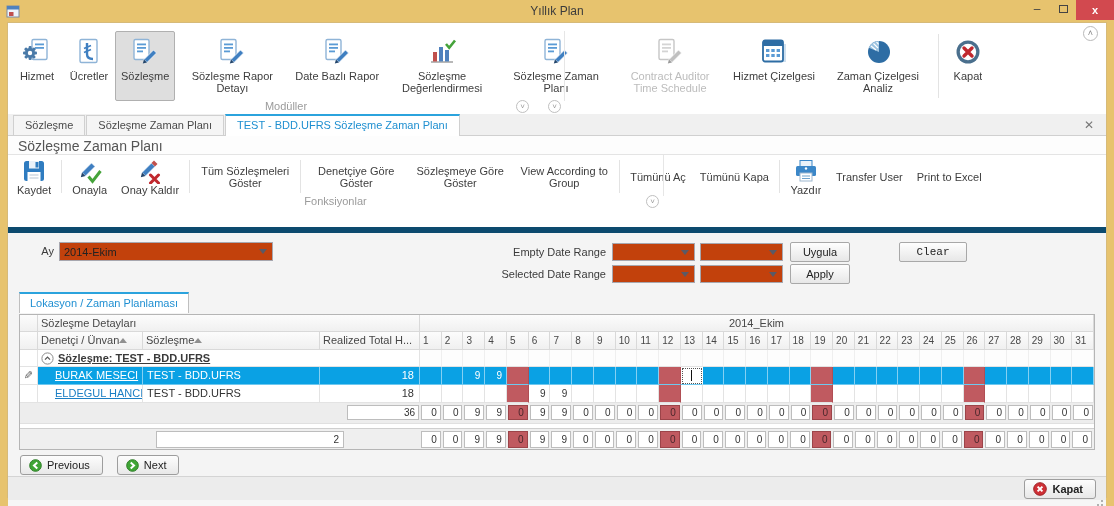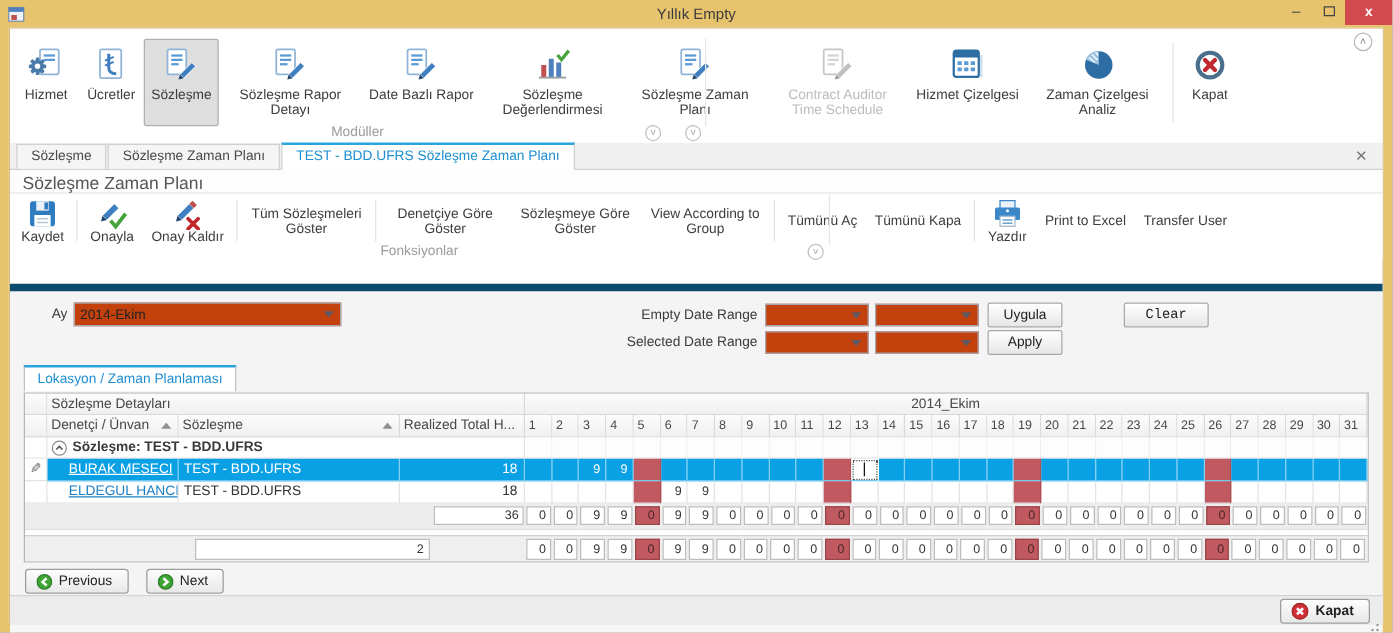--- a/index.html
+++ b/index.html
@@ -61,25 +61,25 @@
   .gtabrow { padding:5px 0 0 11px; height:27px; }
   .gtab { display:inline-block; background:#fff; border:1px solid #bfbfbf; border-bottom:none; border-top:2px solid #2ba3dd; color:#1f8fd2; padding:3px 10px 4px; cursor:pointer; }
 
   .grid { margin:0 11px; border:1px solid #b5b5b5; background:#fff; display:flex; flex-direction:column; height:136px; }
   .gr { display:grid; grid-template-columns:18px 105px 177px 100px repeat(31, 1fr); }
   .hc { background:linear-gradient(#fcfcfc,#f0f0f0); border-right:1px solid #d9d9d9; border-bottom:1px solid #d9d9d9; color:#474747; padding:0 3px; white-space:nowrap; overflow:hidden; }
   .band .hc { height:17px; line-height:16px; }
   .hdr .hc { height:18px; line-height:17px; cursor:pointer; }
   .bmonth { text-align:center; }
   .hc.day { font-size:10px; padding-left:3px; }
-  .hc.colh { display:flex; justify-content:space-between; align-items:center; }
+  .hc.colh { display:flex; align-items:center; }
   .sort { width:0; height:0; border-left:4px solid transparent; border-right:4px solid transparent; border-bottom:5px solid #909090; margin-right:2px; }
 
   .c { border-right:1px solid #e3e3e3; border-bottom:1px solid #e3e3e3; white-space:nowrap; overflow:hidden; }
-  .grow2 .c { height:17px; line-height:16px; }
+  .grow2 .c { height:17px; line-height:16px;text-decoration:underline; }
   .grow2 .gcell { font-weight:bold; color:#3a3a3a; display:flex; align-items:center; gap:4px; padding-left:3px; cursor:pointer; }
   .grow2 .gday { background:#fdfdfd; border-right-color:#efefef; }
 
   .drow .c { height:18px; line-height:17px; }
   .drow .name { padding-left:17px; }
   .drow .contract { padding-left:4px; }
   .drow .tot { text-align:right; padding-right:5px; }
   .dcell { text-align:right; padding-right:4px; font-size:10px; cursor:cell; }
   .lnk { text-decoration:underline; color:#1b7fc4; cursor:pointer; }
   .pencil { color:#666; font-size:11px; display:block; text-align:center; transform:scaleX(-1); }
@@ -114,21 +114,21 @@
 
 <div class="win">
   <div class="titlebar">
     <span style="display:inline-flex;">
         <svg width="15" height="15" viewBox="0 0 15 15">
           <rect x="1" y="2" width="12" height="11" fill="#eef3f8" stroke="#7d8ca2"></rect>
           <rect x="1" y="2" width="12" height="3.5" fill="#4f81bd"></rect>
           <rect x="3" y="8" width="4.5" height="4" fill="#c0504d"></rect>
         </svg>
       </span>
-    <span class="title-text">Yıllık Empty</span>
+    <span class="title-text">Yıllık Plan</span>
     <span class="tbtns">
       <span class="tmin">–</span>
       <span class="tmax"><span></span></span>
       <span class="tclose">x</span>
     </span>
   </div>
 
   <div class="winbody">
 
     <div class="ribbon">
@@ -363,24 +363,24 @@
               <rect x="7" y="2.5" width="12" height="7" fill="#eaf2f9" stroke="#3b87c8"></rect>
               <rect x="3" y="8" width="20" height="10" rx="1.5" fill="#3b87c8"></rect>
               <circle cx="13" cy="10.5" r="1.2" fill="#fff"></circle>
               <rect x="7" y="15" width="12" height="8" fill="#fff" stroke="#9db7cf"></rect>
               <path d="M9 18 h8 M9 20.5 h8" stroke="#6ea3cd" stroke-width="1.2"></path>
             </svg>
           </div>
           <div class="tlbl">Yazdır</div>
         </div>
         <div class="tbtn noicon">
+          <div class="tlbl">Transfer User</div>
+        </div>
+        <div class="tbtn noicon">
           <div class="tlbl">Print to Excel</div>
-        </div>
-        <div class="tbtn noicon">
-          <div class="tlbl">Transfer User</div>
         </div>
       </div>
     <div class="glabel-row" style="background:#fff;">
       <span class="gl" style="width:655px;">Fonksiyonlar</span>
       <span class="chev-circle" style="left:638px;">˅</span>
     </div>
 
     <div class="content">
 
       <div class="filter">

